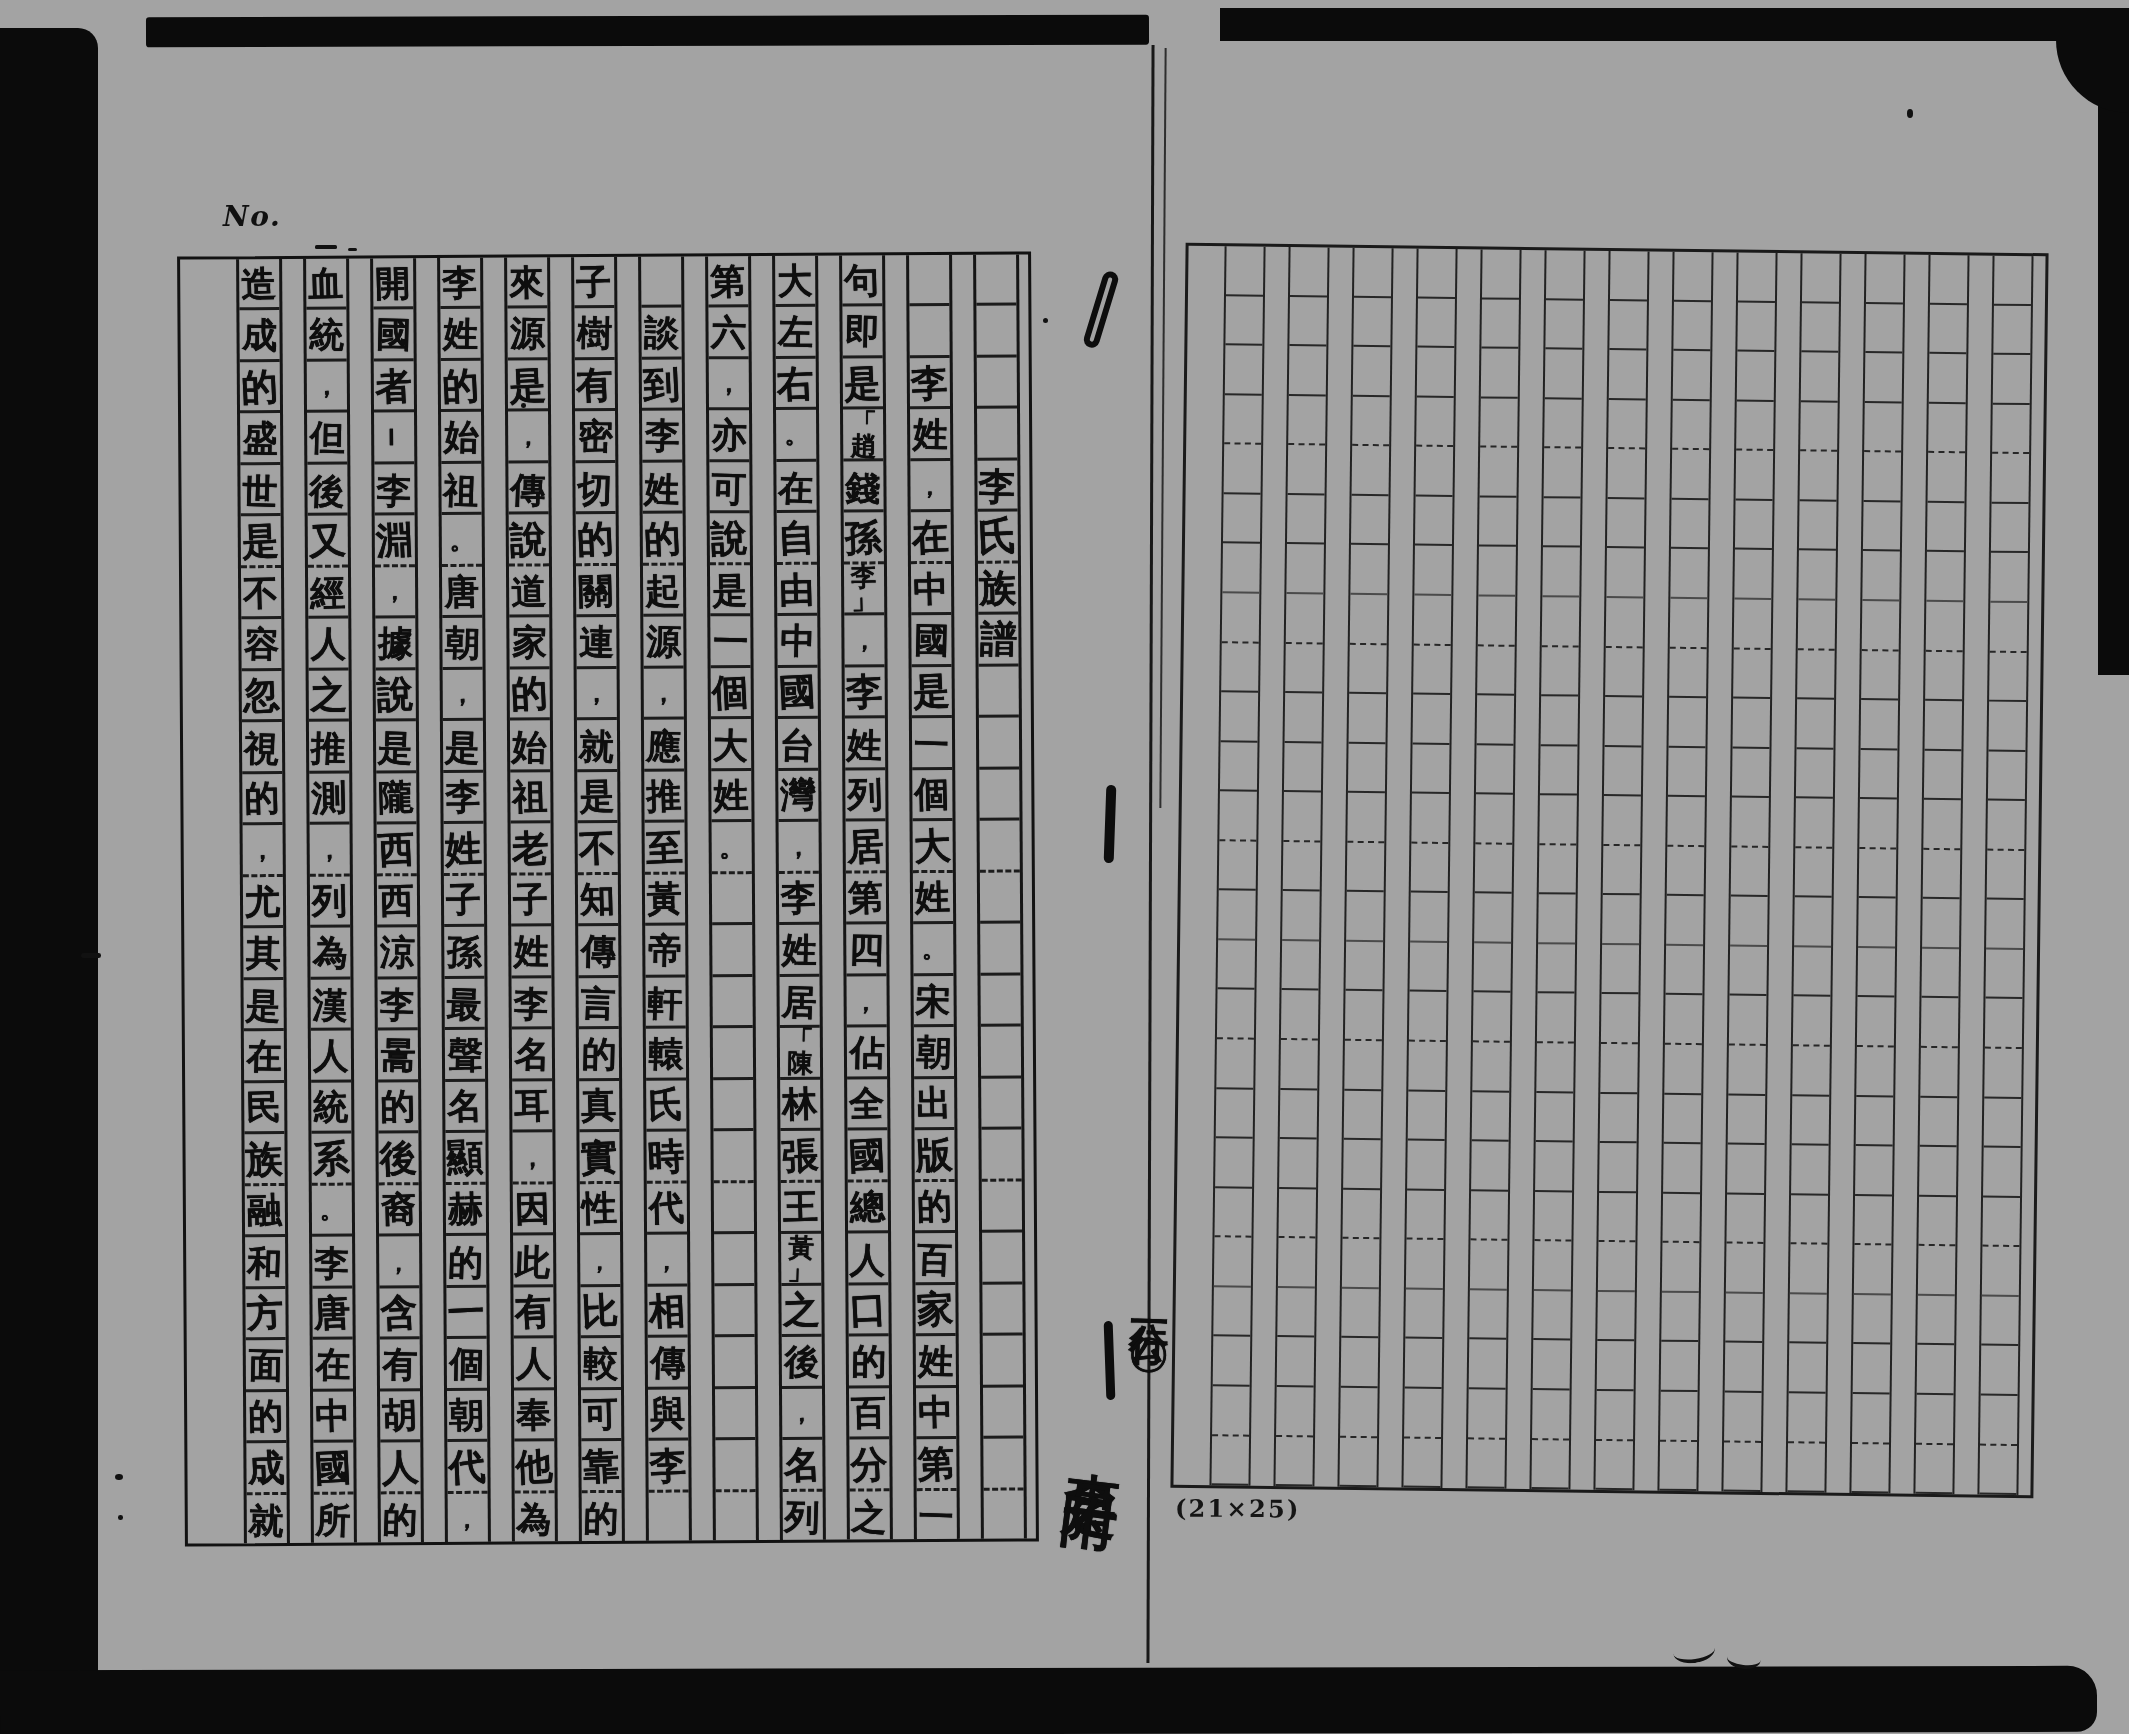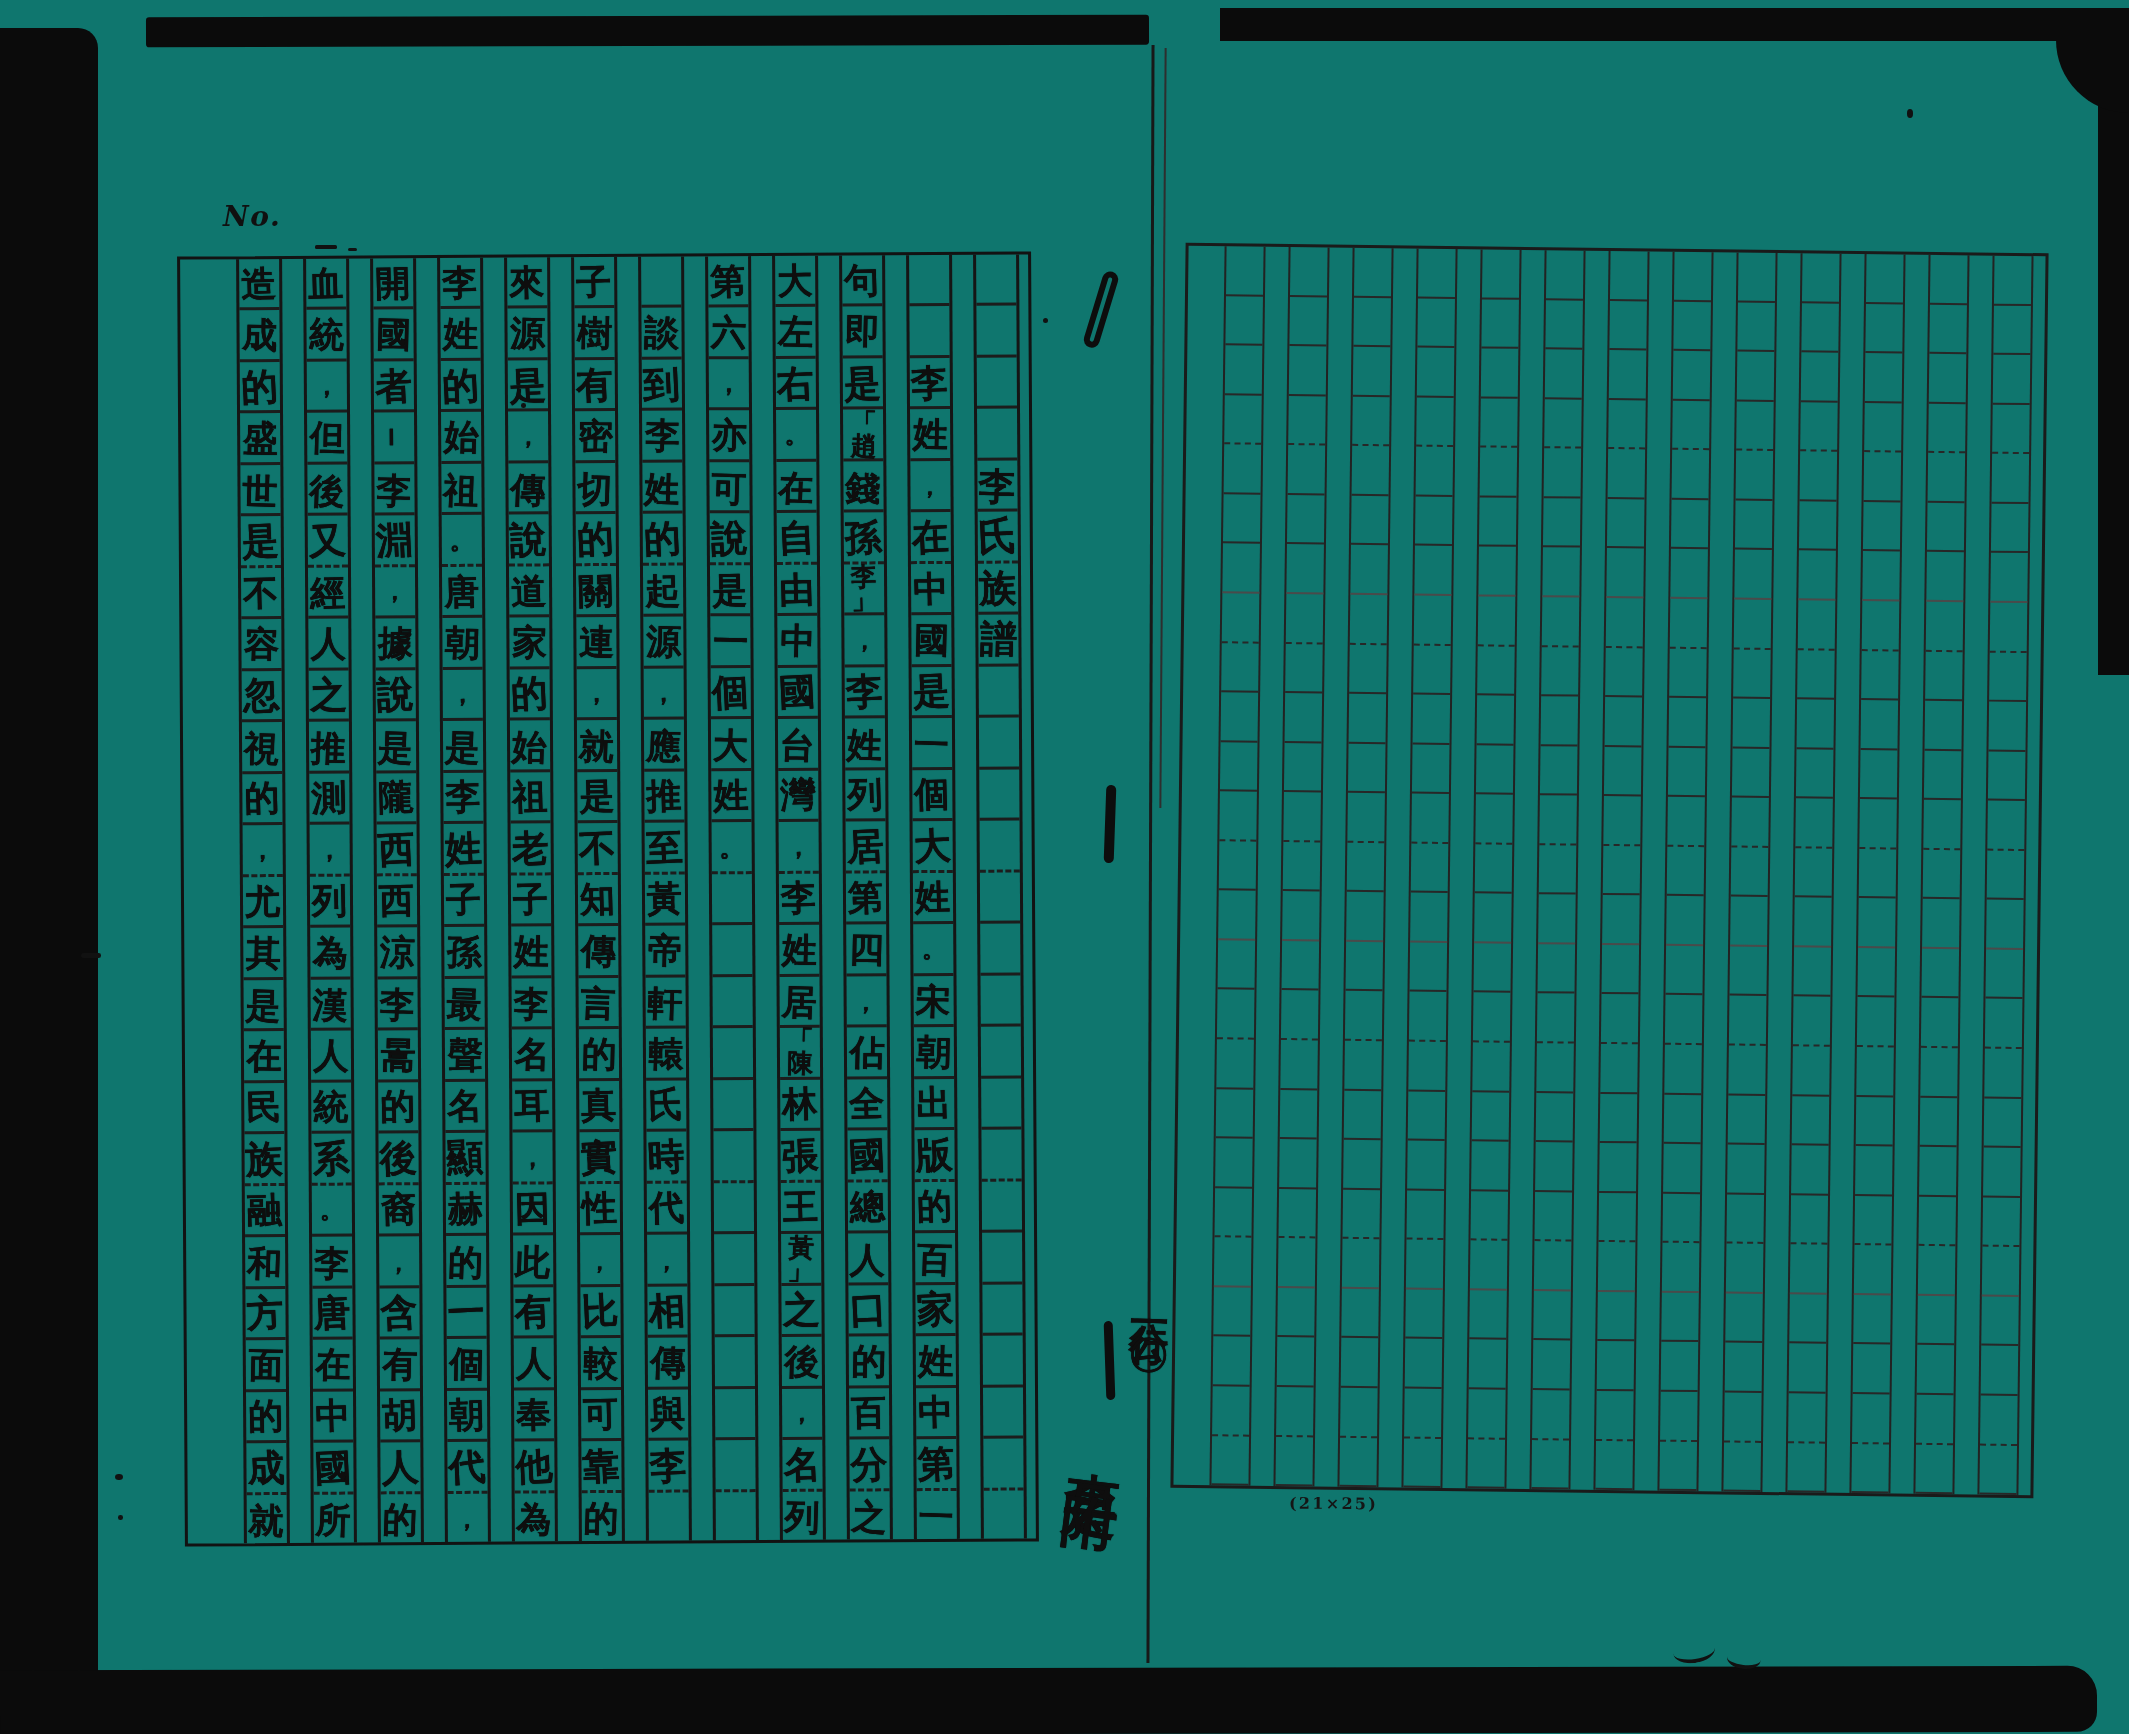--- a/index.html
+++ b/index.html
@@ -1,38 +1,38 @@
 <!DOCTYPE html>
 <html style="font-size:12.4px"><head>
 <meta charset="utf-8">
 <style>
   html,body{margin:0;padding:0;background:#000;}
   #canvas{
     position:relative;width:2129px;height:1734px;overflow:hidden;
-    background:#0f766e;font-family:"DejaVu Serif","Liberation Serif",serif;
+    background:#a3a3a3;font-family:"DejaVu Serif","Liberation Serif",serif;
   }
   .black{position:absolute;background:#0b0b0b;}
   
   #edge-top-left{left:146px;top:15.5px;width:1003px;height:29.5px;transform:rotate(-.15deg);border-radius:3.1px;}
   #edge-top-right{left:1220px;top:7.8px;width:909px;height:33px;}
   #edge-right{left:2098px;top:31px;width:31px;height:644px;}
   #corner-curve{left:2056px;top:39px;width:73px;height:74px;border-radius:0 0 0 74px;}
   #edge-left{left:0;top:28px;width:98px;height:1706px;border-radius:0 20px 0 0;}
   #edge-bottom{left:0;top:1668px;width:2097px;height:66px;border-radius:0 29.5px 20px 0;transform:rotate(-.12deg);}
   
   .fold-line{position:absolute;background:#181818;}
   #fold-line-1{left:1149px;top:45px;width:3.1px;height:1618px;transform:rotate(.18deg);}
   #fold-line-2{left:1162px;top:48px;width:2.3px;height:760px;background:#2e2e2e;transform:rotate(.4deg);}
   .staple{position:absolute;background:#0d0d0d;border-radius:6.2px;}
   #staple-top{left:1093px;top:270px;width:15.5px;height:79px;background:transparent;border:6.2px solid #0d0d0d;border-radius:11px;transform:rotate(17deg);box-sizing:border-box;}
   #staple-mid{left:1105px;top:785px;width:10px;height:78px;transform:rotate(2deg);}
   #staple-bottom{left:1105px;top:1321px;width:9.3px;height:79px;transform:rotate(-2deg);}
   
   #no-label{position:absolute;left:223px;top:200px;font-style:italic;font-weight:bold;font-size:28px;color:#101010;letter-spacing:1.6px;}
-  #paper-size-label{position:absolute;left:1289px;top:1494px;font-size:16px;font-weight:bold;color:#151515;letter-spacing:2.3px;transform:rotate(.4deg);}
+  #paper-size-label{position:absolute;left:1175px;top:1494px;font-size:24px;font-weight:bold;color:#151515;letter-spacing:2.3px;transform:rotate(.4deg);}
   
   .grid{position:absolute;box-sizing:border-box;display:flex;flex-direction:row-reverse;align-items:stretch;}
   #left-grid{left:181px;top:254px;width:854px;height:1290px;border:3.9px solid #121212;
     padding:0 9.3px;gap:21px;transform:rotate(-.35deg);}
   #right-grid{left:1178px;top:248px;width:863px;height:1245px;border:3.1px solid #1a1a1a;
     padding:0 12.4px;gap:23px;transform:rotate(.7deg);}
   .vcol{width:40px;border-left:3.1px solid #151515;border-right:3.1px solid #151515;
     display:flex;flex-direction:column;}
   #right-grid .vcol{width:37px;border-left:2.3px solid #222;border-right:2.3px solid #222;}
   .cell{flex:1;border-bottom:3.1px solid #1c1c1c;display:flex;align-items:center;justify-content:center;overflow:visible;}

